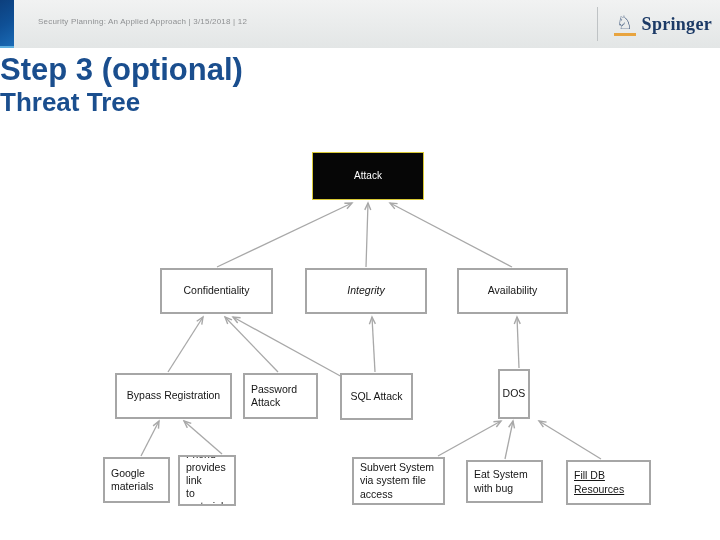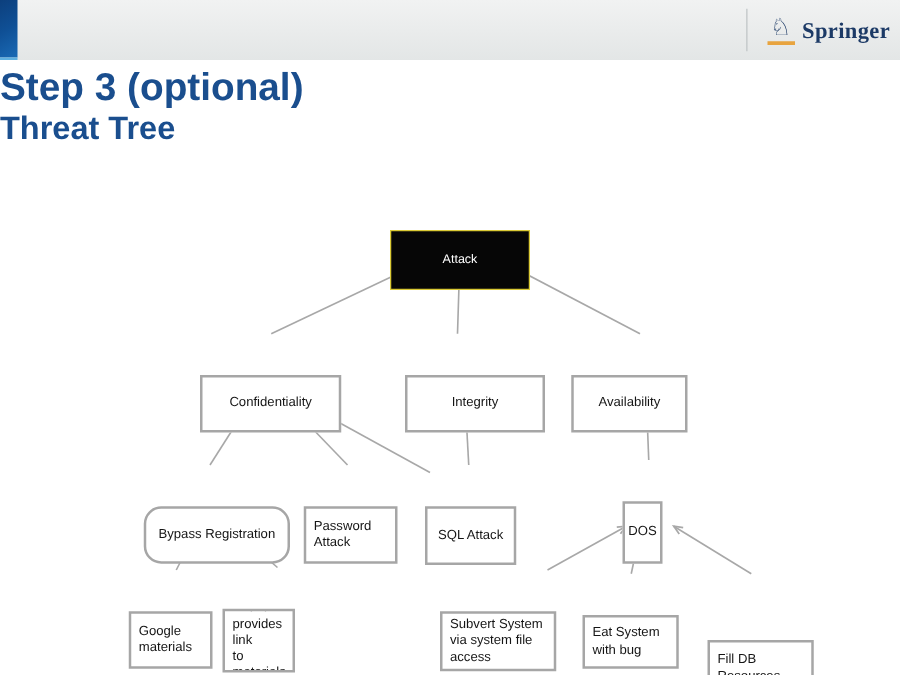--- a/index.html
+++ b/index.html
@@ -38,21 +38,21 @@
   .title1{font-size:31px;font-weight:bold;line-height:1.15;color:var(--title-blue,#1a4e8e);}
   .title2{font-size:26px;font-weight:bold;line-height:1.1;color:var(--title-blue,#1a4e8e);}
   
   .diagram{position:absolute;top:0;left:0;width:720px;height:540px;}
   #edges-svg{position:absolute;top:0;left:0;}
   #edges-svg line{stroke:var(--edge-gray,#a8a8a8);stroke-width:1.3;}
   .node{
     position:absolute;box-sizing:border-box;background:#fff;
     border:2px solid var(--node-border,#a6a6a6);
     display:flex;align-items:center;justify-content:center;text-align:center;
-    font-size:10.5px;line-height:1.25;color:#151515;overflow:hidden;margin-top:32px;
+    font-size:10.5px;line-height:1.25;color:#151515;overflow:hidden;
   }
   .node span{white-space:pre-line;}
   .node.align-left{justify-content:flex-start;text-align:left;padding:2px 6px;}
   .node.root{
     background:var(--root-fill,#060606);
     border:1px solid var(--root-border,#d9c935);
     color:#fff;font-size:10px;
   }
 </style>
 </head>
@@ -81,27 +81,27 @@
         <line x1="505" y1="459" x2="513" y2="421" marker-end="url(#arrow)"></line>
         <line x1="601" y1="459" x2="539" y2="421" marker-end="url(#arrow)"></line>
       </svg>
     <div id="nodes-layer">
         <div class="node align-center root" style="left: 312px; top: 152px; width: 112px; height: 48px;">
           <span>Attack</span>
         </div>
         <div class="node align-center" style="left: 160px; top: 268px; width: 113px; height: 46px;">
           <span>Confidentiality</span>
         </div>
-        <div class="node align-center" style="left: 324px; top: 268px; width: 112px; height: 46px;">
+        <div class="node align-center" style="left: 305px; top: 268px; width: 122px; height: 46px; font-style: italic;">
           <span>Integrity</span>
         </div>
-        <div class="node align-center" style="left: 457px; top: 268px; width: 93px; height: 46px;">
+        <div class="node align-center" style="left: 457px; top: 268px; width: 111px; height: 46px;">
           <span>Availability</span>
         </div>
-        <div class="node align-center" style="left: 115px; top: 373px; width: 117px; height: 46px; border-radius: 14px;">
+        <div class="node align-center" style="left: 115px; top: 373px; width: 117px; height: 46px;">
           <span>Bypass Registration</span>
         </div>
         <div class="node align-left" style="left: 243px; top: 373px; width: 75px; height: 46px;">
           <span>Password
 Attack</span>
         </div>
         <div class="node align-center" style="left: 340px; top: 373px; width: 73px; height: 47px;">
           <span>SQL Attack</span>
         </div>
         <div class="node align-center" style="left: 498px; top: 369px; width: 32px; height: 50px;">
@@ -118,29 +118,30 @@
         </div>
         <div class="node align-left" style="left: 352px; top: 457px; width: 93px; height: 48px;">
           <span>Subvert System
 via system file
 access</span>
         </div>
         <div class="node align-left" style="left: 466px; top: 460px; width: 77px; height: 43px;">
           <span>Eat System
 with bug</span>
         </div>
-        <div class="node align-left" style="left: 566px; top: 480px; width: 85px; height: 45px;">
+        <div class="node align-left" style="left: 566px; top: 460px; width: 85px; height: 45px; text-decoration: underline;">
           <span>Fill DB
 Resources</span>
         </div>
       </div>
   </div>
 
   <div class="header">
     <div class="accent-bar"></div>
+    <div class="footer-text">Security Planning: An Applied Approach | 3/15/2018 | 12</div>
     <div class="logo">
       <div class="logo-divider"></div>
       <div class="knight-wrap">
         <span class="knight">♘</span>
         <span class="knight-underline"></span>
       </div>
       <span class="brand-name">Springer</span>
     </div>
   </div>
 

